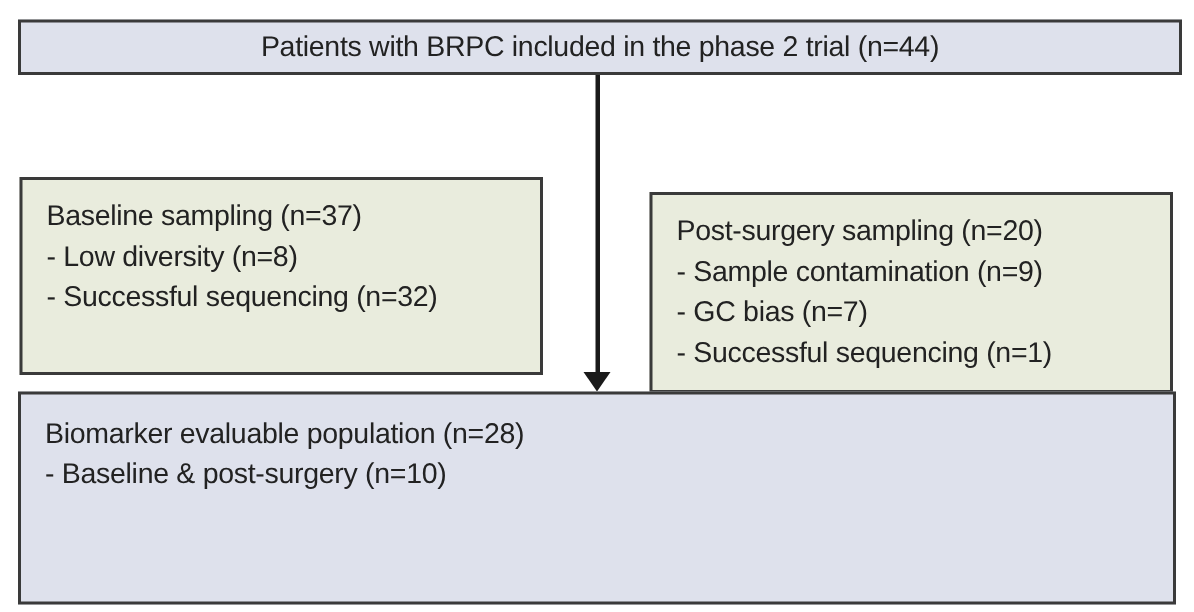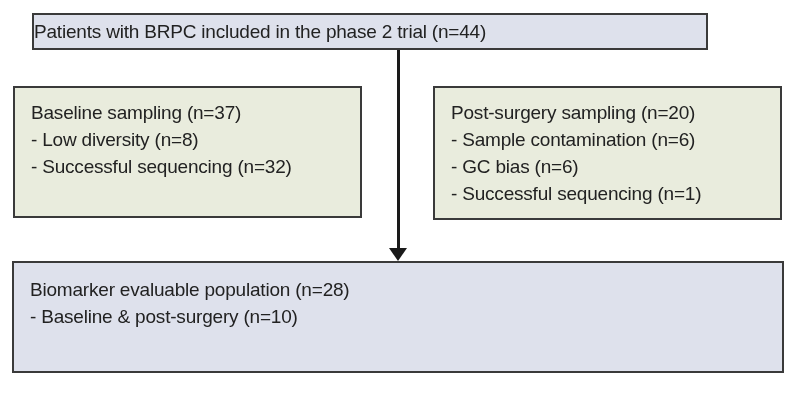--- a/index.html
+++ b/index.html
@@ -18,44 +18,43 @@
   }
   .box {
     position: absolute;
     box-sizing: border-box;
     border: 2px solid var(--border-color, #3a3a3a);
     font-size: 19px;
     letter-spacing: -0.2px;
     line-height: 27px;
   }
   .box.lavender { background: var(--lavender-fill, #dee1ec); }
-  .box.green    { background: var(--green-fill, #e9ecdd); }
+  .box.green    { background: var(--green-fill, #e9ecdd); margin-top: 32px; }
 
   #top-box {
     left: 12px; top: 13px;
-    width: 676px; height: 37px;
+    width: 776px; height: 37px;
     display: flex;
     align-items: center;
-    justify-content: flex-start;
+    justify-content: center;
     line-height: 20px;
-    margin-left: 20px;
   }
   #left-box {
     left: 13px; top: 86px;
     width: 349px; height: 132px;
     padding: 11px 8px 0 16px;
   }
   #right-box {
-    left: 433px; top: 86px;
+    left: 433px; top: 96px;
     width: 349px; height: 134px;
     padding: 11px 8px 0 16px;
   }
   #bottom-box {
     left: 12px; top: 261px;
-    width: 772px; height: 112px;
+    width: 772px; height: 142px;
     padding: 13px 8px 12px 16px;
   }
   .line-item { white-space: nowrap; }
 
   #arrow-shaft {
     position: absolute;
     left: 397px; top: 50px;
     width: 3px; height: 198px;
     background: var(--arrow-color, #1a1a1a);
   }
@@ -81,22 +80,22 @@
   <div id="arrow-head"></div>
 
   <div id="left-box" class="box green">
     <div class="line-item">Baseline sampling (n=37)</div>
     <div class="line-item">- Low diversity (n=8)</div>
     <div class="line-item">- Successful sequencing (n=32)</div>
   </div>
 
   <div id="right-box" class="box green">
     <div class="line-item">Post-surgery sampling (n=20)</div>
-    <div class="line-item">- Sample contamination (n=6)</div>
-    <div class="line-item">- GC bias (n=6)</div>
+    <div class="line-item">- Sample contamination (n=9)</div>
+    <div class="line-item">- GC bias (n=7)</div>
     <div class="line-item">- Successful sequencing (n=1)</div>
   </div>
 
   <div id="bottom-box" class="box lavender">
     <div class="line-item">Biomarker evaluable population (n=28)</div>
     <div class="line-item">- Baseline &amp; post-surgery (n=10)</div>
   </div>
 
 </div>
 

